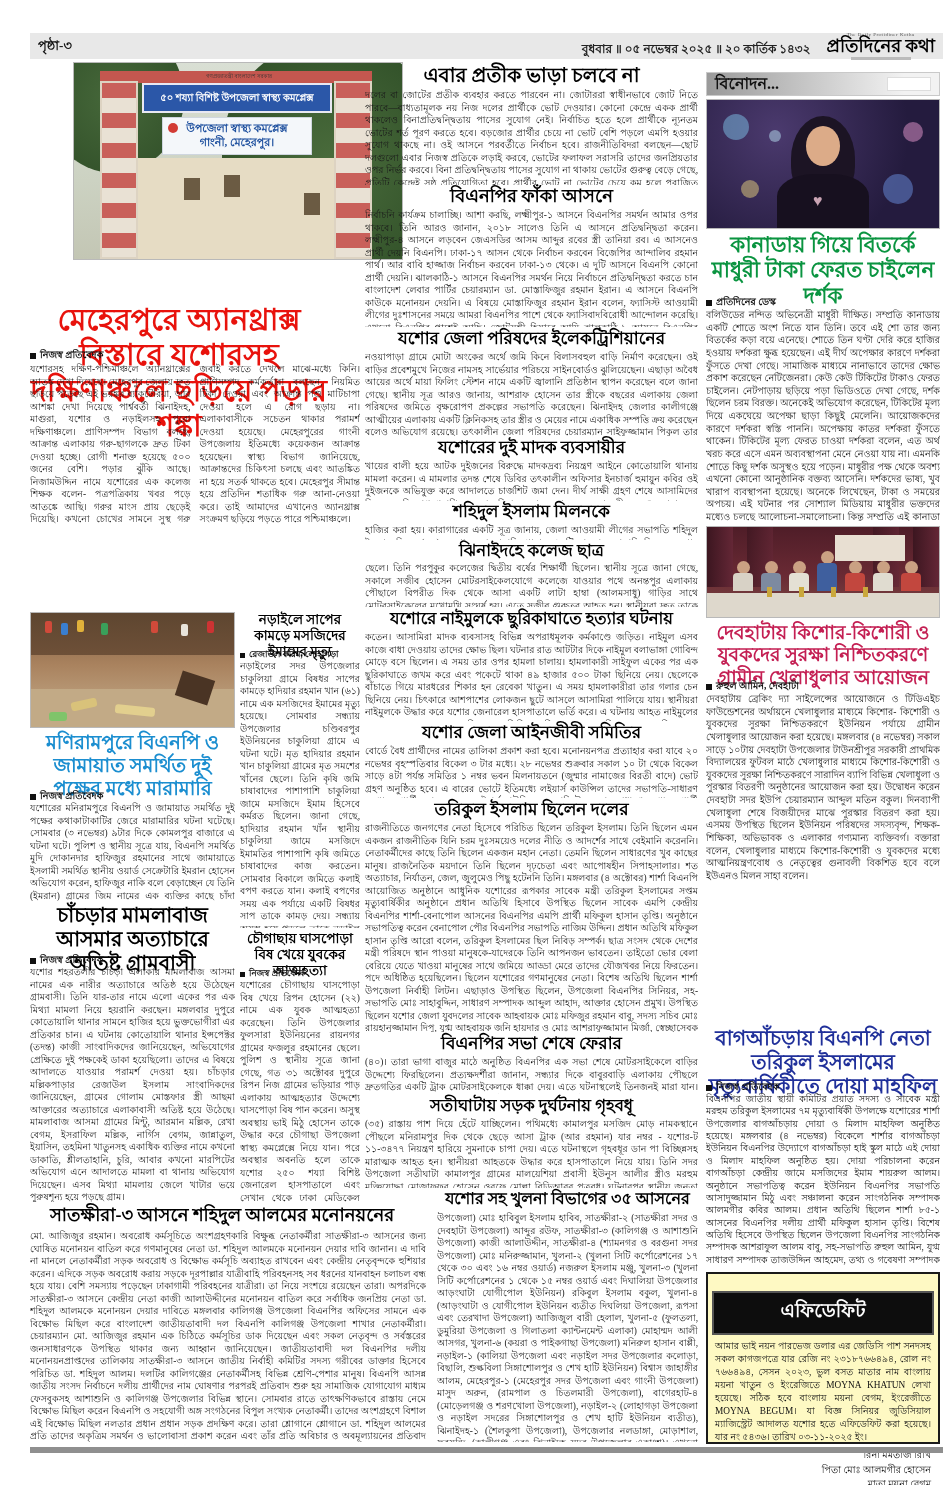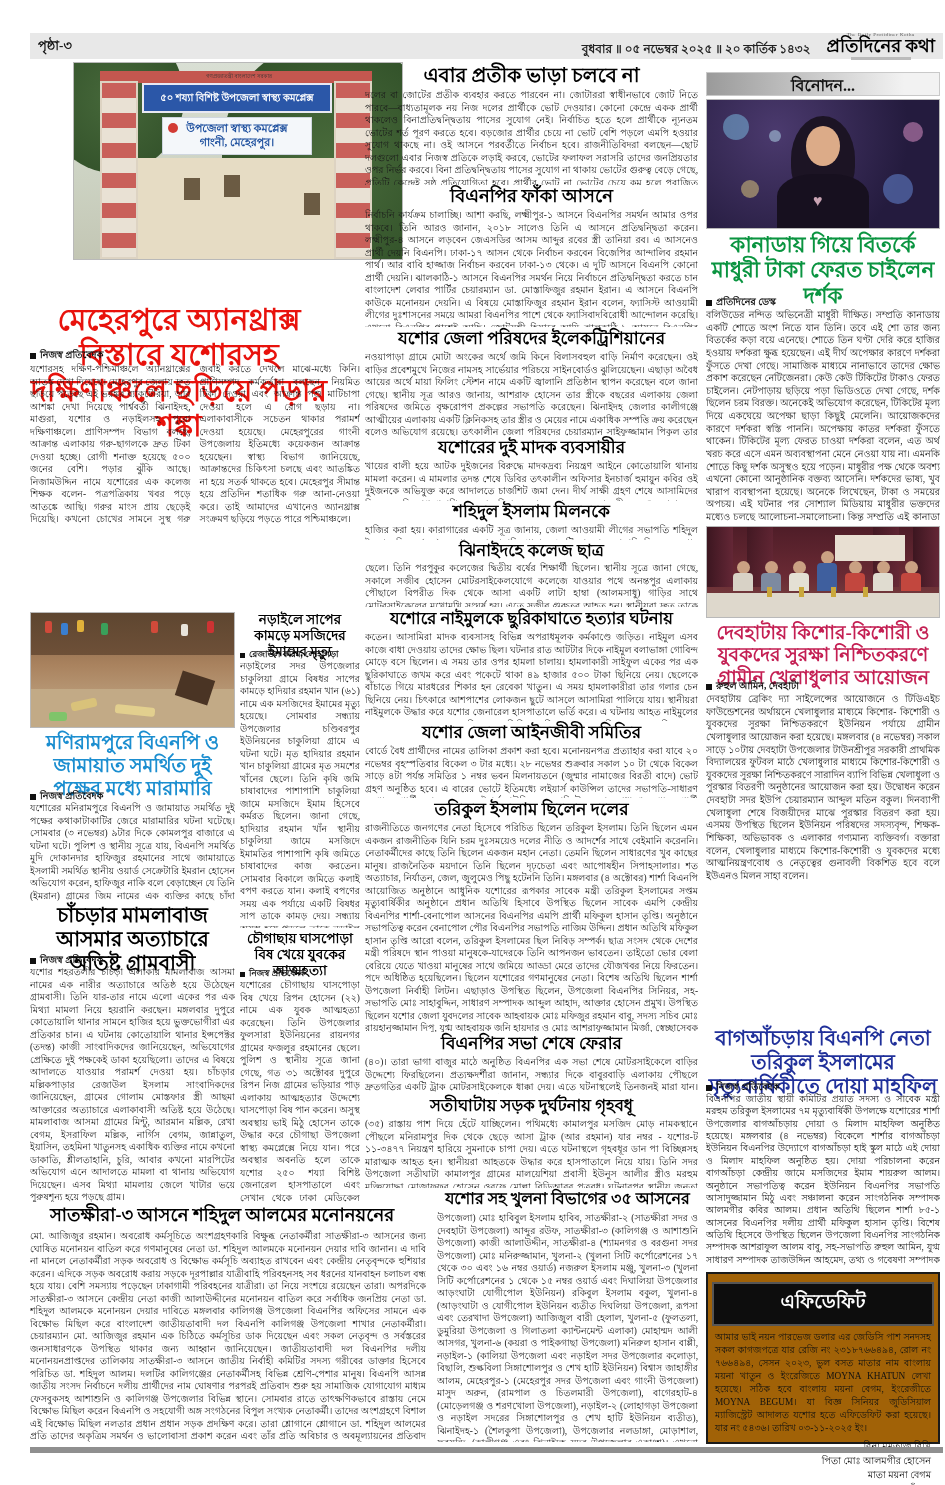--- a/index.html
+++ b/index.html
@@ -54,21 +54,21 @@
   .p4 .ban{position:absolute;right:34px;top:8px;width:70px;height:26px;background:#e8dfd2;}
   .p4 .head{position:absolute;width:13px;height:13px;border-radius:50%;background:#caa183;top:34px;}
   .p4 .tor{position:absolute;width:20px;height:18px;border-radius:4px 4px 0 0;top:46px;}
   .p4 .table{position:absolute;left:0;right:0;bottom:0;height:24px;background:#ded8cc;}
   .p4 .cup{position:absolute;bottom:20px;width:5px;height:10px;background:#caa83c;}
   
   .bbar{background:linear-gradient(90deg,#9a9a9a,#f2f2f2 85%);display:flex;align-items:center;justify-content:space-between;padding:0 8px;box-sizing:border-box;border:1px solid #c9c9c9;}
   .bbar .t{font-weight:bold;font-size:16px;color:#111;}
   .bbar .wbox{width:42px;height:12px;background:#fff;border:1px solid #ddd;}
   
-  .adbox{border:2px solid #1a1a1a;background:#a16207;box-sizing:border-box;padding:9px 7px;}
+  .adbox{border:2px solid #1a1a1a;background:#fef9c3;box-sizing:border-box;padding:18px 7px;}
   .adhead{background:#0d0d0d;color:#fff;font-weight:bold;font-size:19px;text-align:center;padding:3px 0 5px;margin:-1px -3px 5px;border:2px solid #555;}
   .adbody{font-size:9.3px;line-height:1.4;text-align:justify;color:#111;}
   .adsig{font-size:9.6px;line-height:1.5;text-align:right;color:#111;margin-top:4px;}
   .bar{background:#8f8f8f;}
 </style>
 </head>
 <body>
 
 <div class="page">
 
@@ -186,21 +186,21 @@
 
   <div class="abs hl" style="left:365px;top:1034px;width:333px;font-size:17px;">বিএনপির সভা শেষে ফেরার</div>
   <div class="abs bt" style="left:365px;top:1056px;width:333px;height:38px;">(৪০)। তারা ভাগা বাজুর মাঠে অনুষ্ঠিত বিএনপির এক সভা শেষে মোটরসাইকেলে বাড়ির উদ্দেশ্যে ফিরছিলেন। প্রত্যক্ষদর্শীরা জানান, সন্ধ্যার দিকে বাবুরবাড়ি এলাকায় পৌছলে দ্রুতগতির একটি ট্রাক মোটরসাইকেলকে ধাক্কা দেয়। এতে ঘটনাস্থলেই তিনজনই মারা যান। খবর পেয়ে রামপাল থানা পুলিশ ঘটনাস্থলে পৌছে লাশ উদ্ধার করে থানায় নিয়ে আসে। রামপাল থানার (ওসি) আতিকুর রহমান জানান, দুর্ঘটনার খবর পেয়ে সঙ্গে সঙ্গে পুলিশ পাঠানো হয়। ট্রাকটি জব্দ করা চেষ্টা করা হয়েছে। এ ঘটনায় আইনগত ব্যবস্থা নেওয়া হচ্ছে।</div>
 
   <div class="abs hl" style="left:365px;top:1096px;width:333px;font-size:16.5px;">সতীঘাটায় সড়ক দুর্ঘটনায় গৃহবধূ</div>
   <div class="abs bt" style="left:365px;top:1118px;width:333px;height:70px;">(৩৫) রাস্তায় পাশ দিয়ে হেঁটে যাচ্ছিলেন। পথিমধ্যে কামালপুর মসজিদ মোড় নামকস্থানে পৌছলে মনিরামপুর দিক থেকে ছেড়ে আসা ট্রাক (আর রহমান) যার নম্বর - যশোর-ট ১১-৩৪৭৭ নিয়ন্ত্রণ হারিয়ে সুমনাকে চাপা দেয়। এতে ঘটনাস্থলে গৃহবধূর ডান পা বিচ্ছিন্নসহ মারাত্মক আহত হন। স্থানীয়রা আহতকে উদ্ধার করে হাসপাতালে নিয়ে যায়। তিনি সদর উপজেলা সতীঘাটা কামালপুর গ্রামের মালয়েশিয়া প্রবাসী ইউনুস আলীর স্ত্রীও মরহুম মুক্তিযোদ্ধা মোজাফ্ফর হোসেন ওরফে মোল্লা বিডিআরর পুত্রবধূ। ঘটনারপর স্থানীয় জনতা শ্লিপার বেকারের দাবিতে এক ঘণ্টা সড়ক অবরোধ করে রাখে। পরে কোতোয়ালি থানার ওসিসহ ঊর্ধ্বতন কর্তৃপক্ষ এসে এক সপ্তাহের মধ্যে শ্লিপার বেকারের আশ্বাস দিলে জনতা সড়ক অবরোধ তুলে নেয়। পুলিশ ঘাতক ট্রাকটি আটক করে। এ রিপোর্ট লেখা পর্যন্ত গৃহবধূর সুমনার জ্ঞান ফেরেনি। তবে তার অবস্থা আশংকা জনক।</div>
 
   <div class="abs hl" style="left:437px;top:1190px;width:261px;font-size:16px;">যশোর সহ খুলনা বিভাগের ৩৫ আসনের</div>
   <div class="abs bt" style="left:437px;top:1212px;width:261px;height:230px;">উপজেলা) মোঃ হাবিবুল ইসলাম হাবিব, সাতক্ষীরা-২ (সাতক্ষীরা সদর ও দেবহাটা উপজেলা) আব্দুর রউফ, সাতক্ষীরা-৩ (কালিগঞ্জ ও আশাশুনি উপজেলা) কাজী আলাউদ্দীন, সাতক্ষীরা-৪ (শ্যামনগর ও বরগুনা সদর উপজেলা) মোঃ মনিরুজ্জামান, খুলনা-২ (খুলনা সিটি কর্পোরেশনের ১৭ থেকে ৩০ এবং ১৬ নম্বর ওয়ার্ড) নজরুল ইসলাম মঞ্জু, খুলনা-৩ (খুলনা সিটি কর্পোরেশনের ১ থেকে ১৫ নম্বর ওয়ার্ড এবং দিঘালিয়া উপজেলার আড়ংঘাটা যোগীপোল ইউনিয়ন) রকিবুল ইসলাম বকুল, খুলনা-৪ (আড়ংঘাটা ও যোগীপোল ইউনিয়ন ব্যতীত দিঘলিয়া উপজেলা, রূপসা এবং তেরখাদা উপজেলা) আজিজুল বারী হেলাল, খুলনা-৫ (ফুলতলা, ডুমুরিয়া উপজেলা ও গিলাতলা ক্যান্টনমেন্ট এলাকা) মোহাম্মদ আলী আসগর, খুলনা-৬ (কয়রা ও পাইকগাছা উপজেলা) মনিরুল হাসান বাপ্পী, নড়াইল-১ (কালিয়া উপজেলা এবং নড়াইল সদর উপজেলার কলোড়া, বিছালি, শুল্কবিলা সিঙ্গাশোলপুর ও শেখ হাটি ইউনিয়ন) বিশ্বাস জাহাঙ্গীর আলম, মেহেরপুর-১ (মেহেরপুর সদর উপজেলা এবং গাংনী উপজেলা) মাসুদ অরুন, (রামপাল ও চিতলমারী উপজেলা), বাগেরহাট-৪ (মোড়েলগঞ্জ ও শরণখোলা উপজেলা), নড়াইল-২ (লোহাগড়া উপজেলা ও নড়াইল সদরের সিঙ্গাশোলপুর ও শেখ হাটি ইউনিয়ন ব্যতীত), ঝিনাইদহ-১ (শৈলকুপা উপজেলা), উপজেলার নলডাঙ্গা, মোড়াশাল, ফুরসুন্দি, (কালীগঞ্জ এবং ঝিনাইদহ সদর উপজেলার একাংশ)। এখনো কোন প্রার্থীর নাম ঘোষণা করা হয়নি।</div>
 
-  <div class="abs bbar" style="left:706px;top:72px;width:234px;height:24px;flex-direction:column;">
+  <div class="abs bbar" style="left:706px;top:72px;width:234px;height:24px;">
     <span class="t">বিনোদন...</span>
     <span class="wbox"></span>
   </div>
 
   <div class="abs ph p3" style="left:706px;top:99px;width:234px;height:130px;">
     <div class="bok" style="left:16px;top:14px;width:26px;height:26px;background:#7ec2e8;"></div>
     <div class="bok" style="left:196px;top:22px;width:20px;height:20px;background:#e89ad0;"></div>
     <div class="bok" style="left:176px;top:74px;width:30px;height:30px;background:#6a8fe0;"></div>
     <div class="bok" style="left:34px;top:80px;width:18px;height:18px;background:#e8d27e;"></div>
     <div class="bok" style="left:62px;top:30px;width:12px;height:12px;background:#b8e0f2;"></div>

